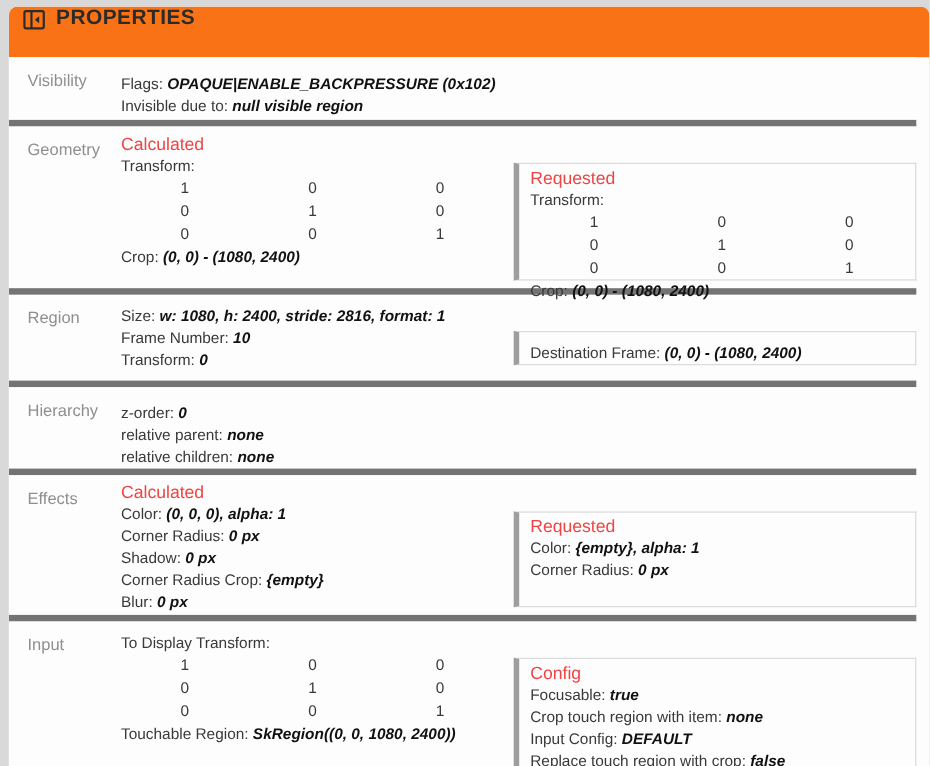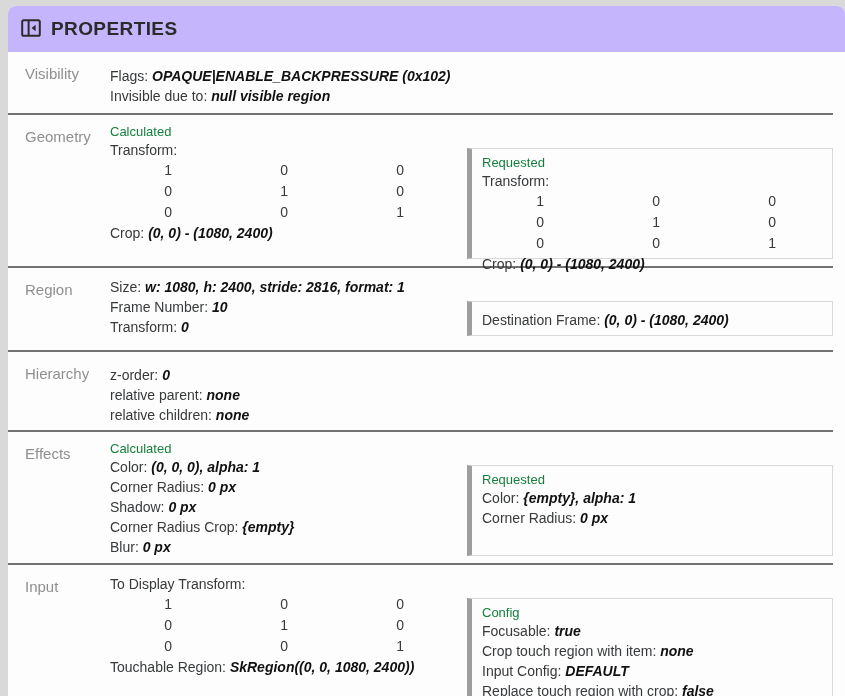--- a/index.html
+++ b/index.html
@@ -13,41 +13,40 @@
   .card {
     position: absolute;
     left: 8px; top: 6px;
     width: 837px; height: 700px;
     background: #fdfdfd;
     border-radius: 8px 8px 0 0;
     overflow: hidden;
   }
   .card-header {
     height: 46px;
-    background: #c4b5fd;
+    background: #f97316;
     display: flex;
-    align-items: center;
     padding: 0 10px;
   }
   .hdr-icon-btn {
     width: 26px; height: 26px;
     display: flex; align-items: center; justify-content: center;
     margin-right: 7px;
     cursor: pointer;
     background: transparent; border: none; padding: 0;
   }
   .hdr-title {
     font-size: 19px;
     font-weight: bold;
     color: #2b2b2b;
     letter-spacing: 0.4px;
   }
   .section {
     display: flex;
-    border-bottom: 2px solid #737373;
+    border-bottom: 6px solid #737373;
     margin-right: 12px;
     background: #fdfdfd;
   }
   .section:last-child { border-bottom: none; }
   .section-label {
     width: 102px;
     flex: 0 0 102px;
     padding: 13px 0 0 17px;
     color: #8f8f8f;
     font-size: 15px;
@@ -60,23 +59,23 @@
     padding: 9px 0 7px 0;
   }
   .col-left { padding-top: 0; }
   .rowtext {
     font-size: 14px;
     line-height: 20px;
     color: #37393b;
   }
   .rowtext b { color: #111; font-style: italic; }
   .tag {
-    font-size: 13px;
+    font-size: 16px;
     line-height: 16px;
-    color: #15803d;
+    color: #ef4444;
   }
   .mrow {
     display: grid;
     grid-template-columns: 62px 116px 116px;
     font-size: 14px;
     line-height: 21px;
     color: #37393b;
     text-align: right;
   }
   .req-box {

